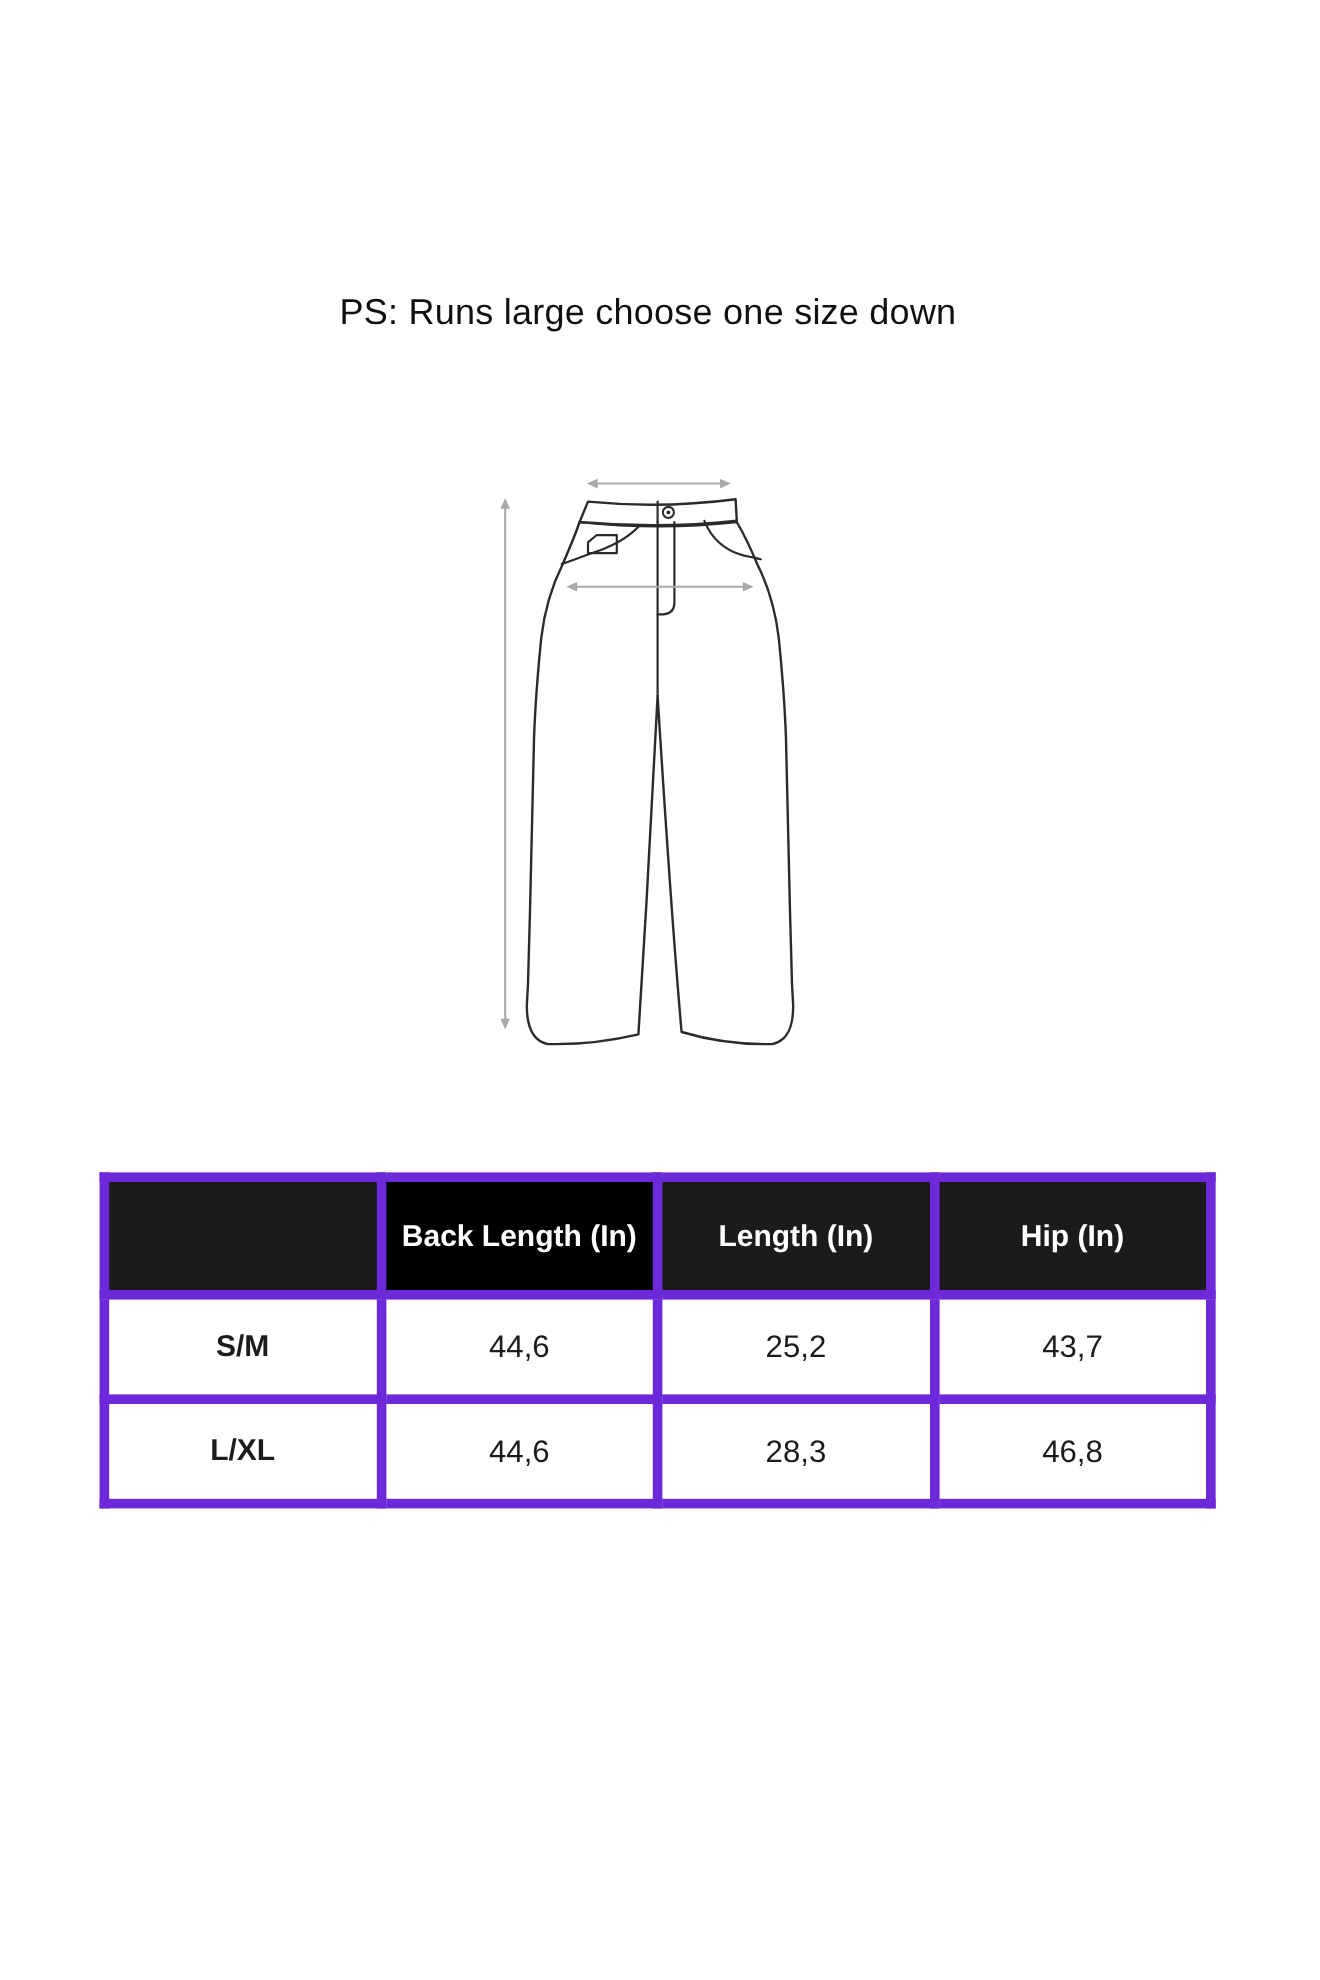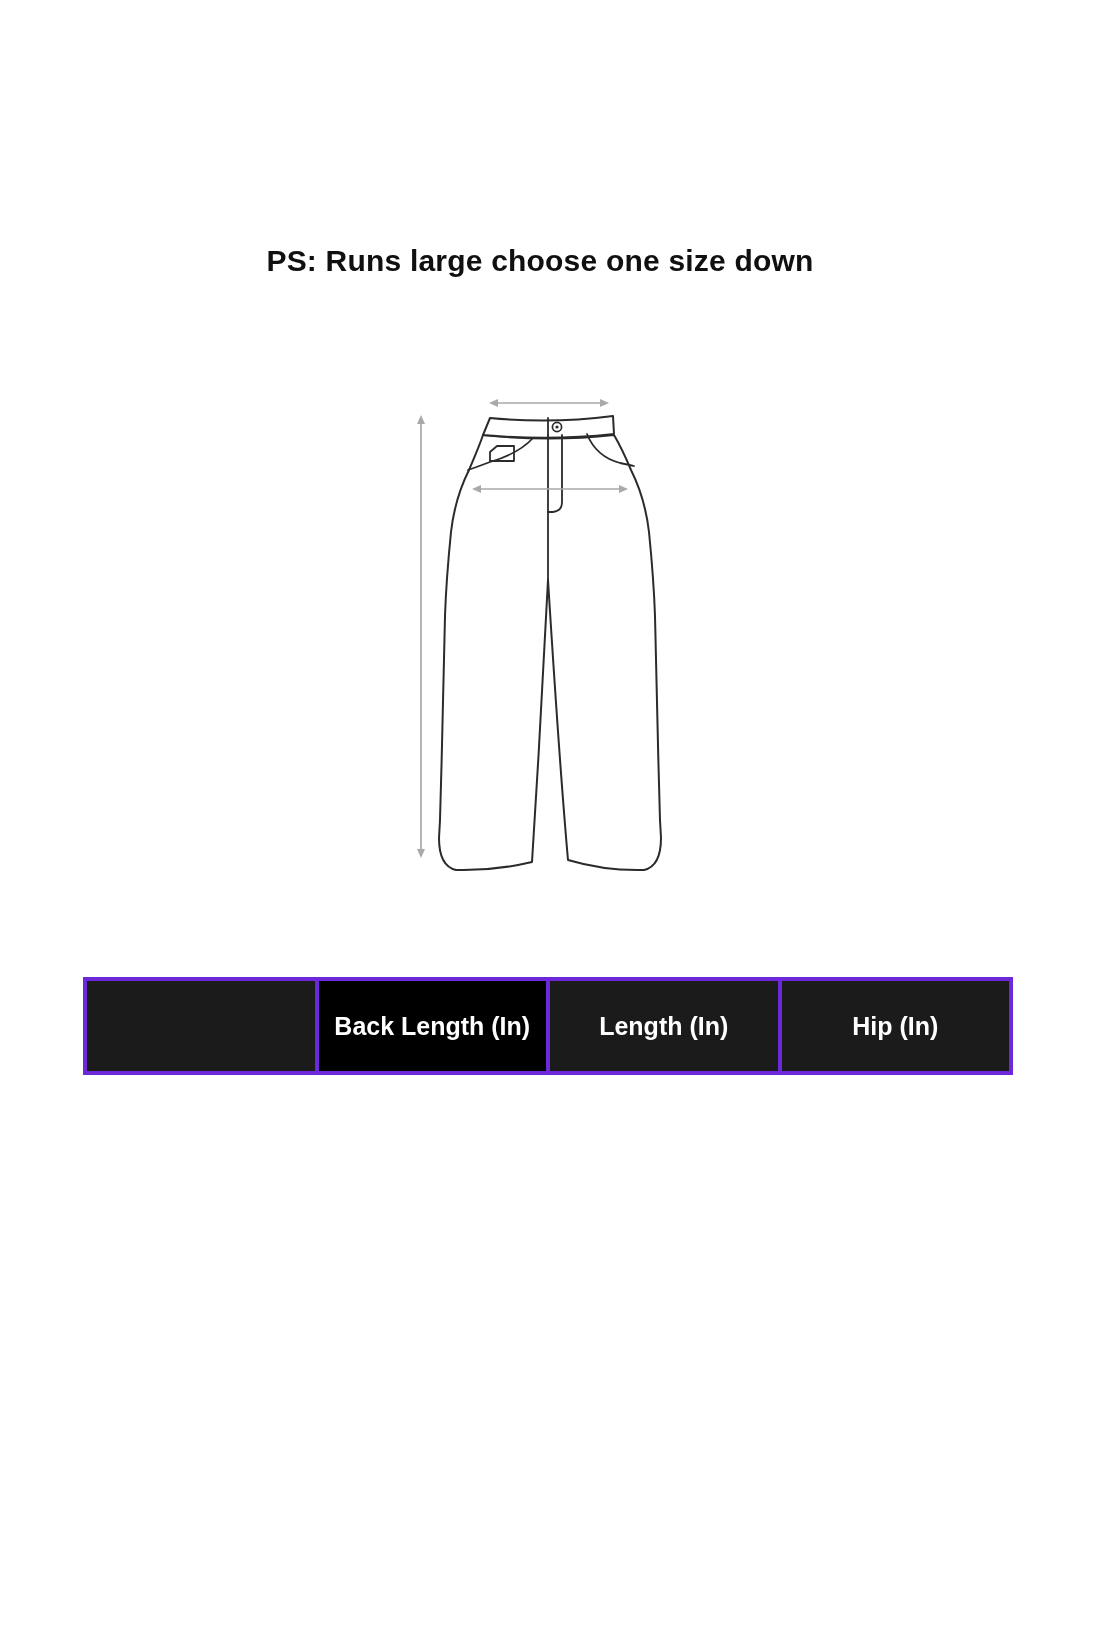--- a/index.html
+++ b/index.html
@@ -5,35 +5,35 @@
   html,body{margin:0;padding:0;}
   body{
     width:1100px;height:1650px;position:relative;
     background:#ffffff;
     font-family:"Liberation Sans", sans-serif;
     overflow:hidden;
   }
   .note{
     position:absolute;left:0;top:244px;width:1080px;
     text-align:center;
-    font-size:30px;font-weight:700;color:#101010;
+    font-size:30px;font-weight:400;color:#101010;
     letter-spacing:0.2px;
   }
   .pants-svg{
     position:absolute;left:390px;top:370px;width:330px;height:520px;
   }
   .table-wrap{
     position:absolute;left:83px;top:977px;width:930px;
   }
   table.size-table{
     width:100%;border-collapse:collapse;table-layout:fixed;
     background:#ffffff;
   }
   table.size-table th, table.size-table td{
-    border:4px solid #6d28d9;
+    border:8px solid #6d28d9;
     text-align:center;vertical-align:middle;
     padding:0;
   }
   table.size-table thead th{
     height:90px;
     background:#1b1b1b;
     color:#ffffff;
     font-size:25px;font-weight:700;
   }
   table.size-table thead th.accent{
@@ -118,15 +118,27 @@
   <table class="size-table">
     <thead>
       <tr>
         <th></th>
         <th class="accent">Back Length (In)</th>
         <th>Length (In)</th>
         <th>Hip (In)</th>
       </tr>
     </thead>
     <tbody>
+      <tr>
+        <td class="row-label">S/M</td>
+        <td>44,6</td>
+        <td>25,2</td>
+        <td>43,7</td>
+      </tr>
+      <tr>
+        <td class="row-label">L/XL</td>
+        <td>44,6</td>
+        <td>28,3</td>
+        <td>46,8</td>
+      </tr>
     </tbody>
   </table>
 </div>
 
 </body></html>

